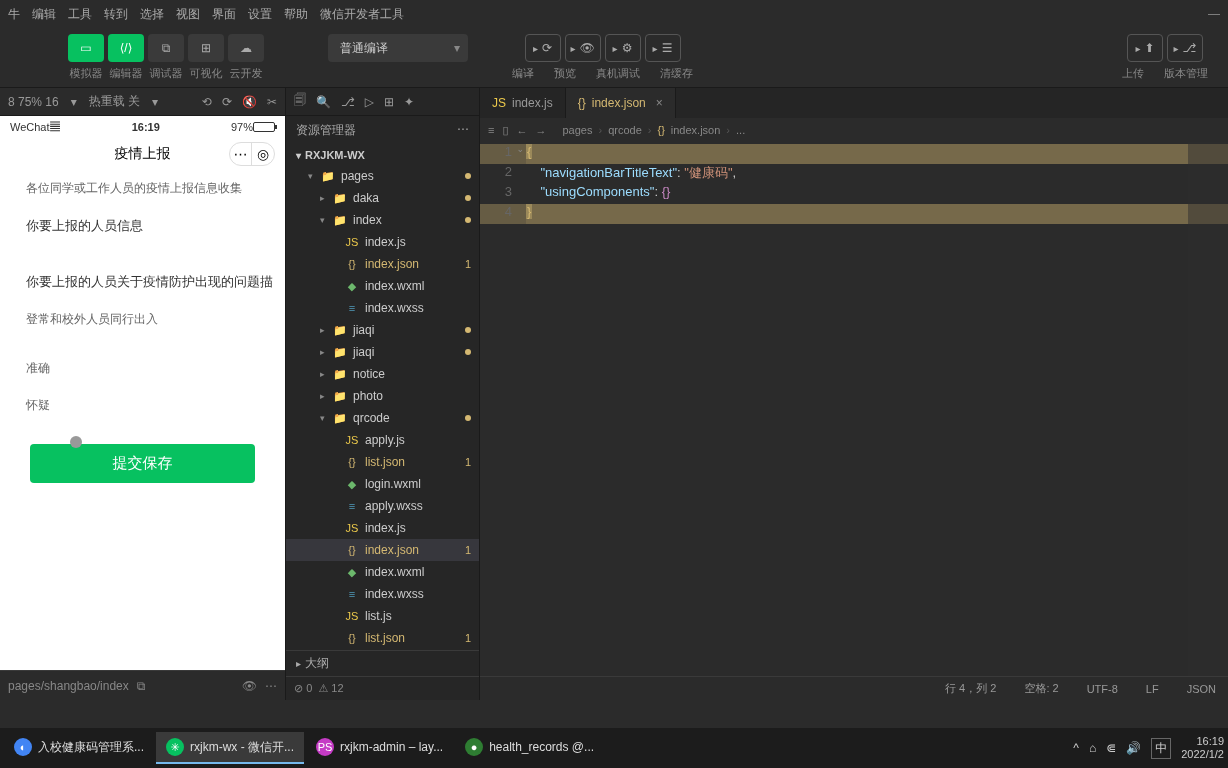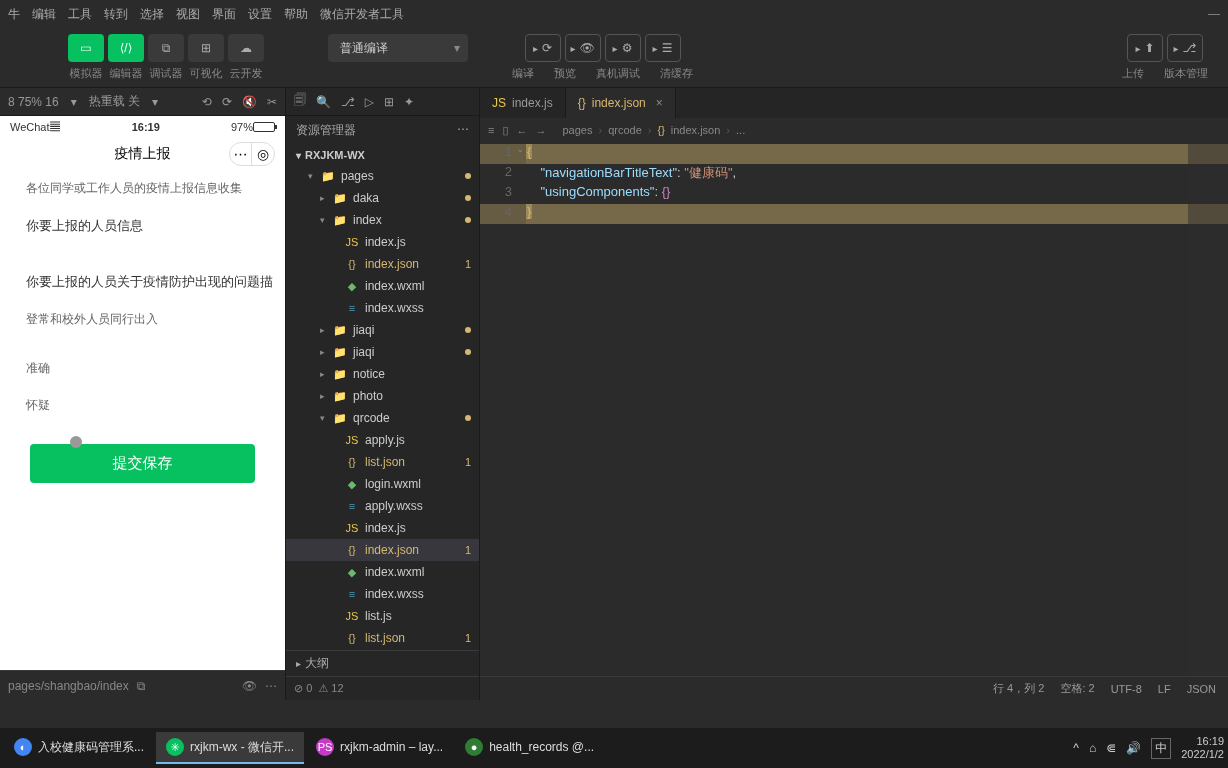--- a/index.html
+++ b/index.html
@@ -75,21 +75,21 @@
 .bc-icons { display: flex; gap: 8px; margin-right: 10px; color: #888; }
 .code { flex: 1; padding: 2px 0; font-family: Consolas, monospace; font-size: 13px; position: relative; }
 .code-line { display: flex; height: 20px; }
 .gutter { width: 46px; text-align: right; padding-right: 14px; color: #666; position: relative; user-select: none; }
 .gutter .fold { position: absolute; right: 2px; color: #888; font-size: 9px; }
 .line-content { flex: 1; white-space: pre; }
 .hl { background: rgba(212,184,114,0.35); }
 .hl .line-content { background: rgba(212,184,114,0.15); }
 .str-key { color: #9cdcfe; } .str-val { color: #ce9178; } .brace { color: #d4b872; background: rgba(212,184,114,0.4); padding: 0 1px; } .brace2 { color: #c586c0; } .punct { color: #ccc; }
 .minimap { position: absolute; right: 0; top: 0; width: 40px; height: 100%; background: #2e2e2e; opacity: 0.5; }
-.ed-status { height: 24px; display: flex; align-items: center; justify-content: flex-end; padding: 0 12px; gap: 16px; color: #999; border-top: 1px solid #3a3a3a; font-size: 11px; }
+.ed-status { height: 24px; display: flex; align-items: center; justify-content: flex-end; padding: 0 12px; gap: 28px; color: #999; border-top: 1px solid #3a3a3a; font-size: 11px; }
 
 .taskbar { position: absolute; bottom: 0; left: 0; right: 0; height: 40px; background: #1c1c1c; display: flex; align-items: center; padding: 0 4px; gap: 2px; }
 .task-item { height: 32px; padding: 0 10px; display: flex; align-items: center; gap: 6px; color: #ddd; font-size: 12px; border-bottom: 2px solid transparent; }
 .task-item.active { background: #3a3a3a; border-bottom-color: #76b9ed; }
 .task-item .ti-ico { width: 18px; height: 18px; border-radius: 50%; display: flex; align-items: center; justify-content: center; font-size: 11px; color: #fff; }
 .tray { margin-left: auto; display: flex; align-items: center; gap: 10px; color: #ccc; }
 .tray .clock { text-align: right; line-height: 1.2; font-size: 11px; }
 </style>
 </head>
 <body>

